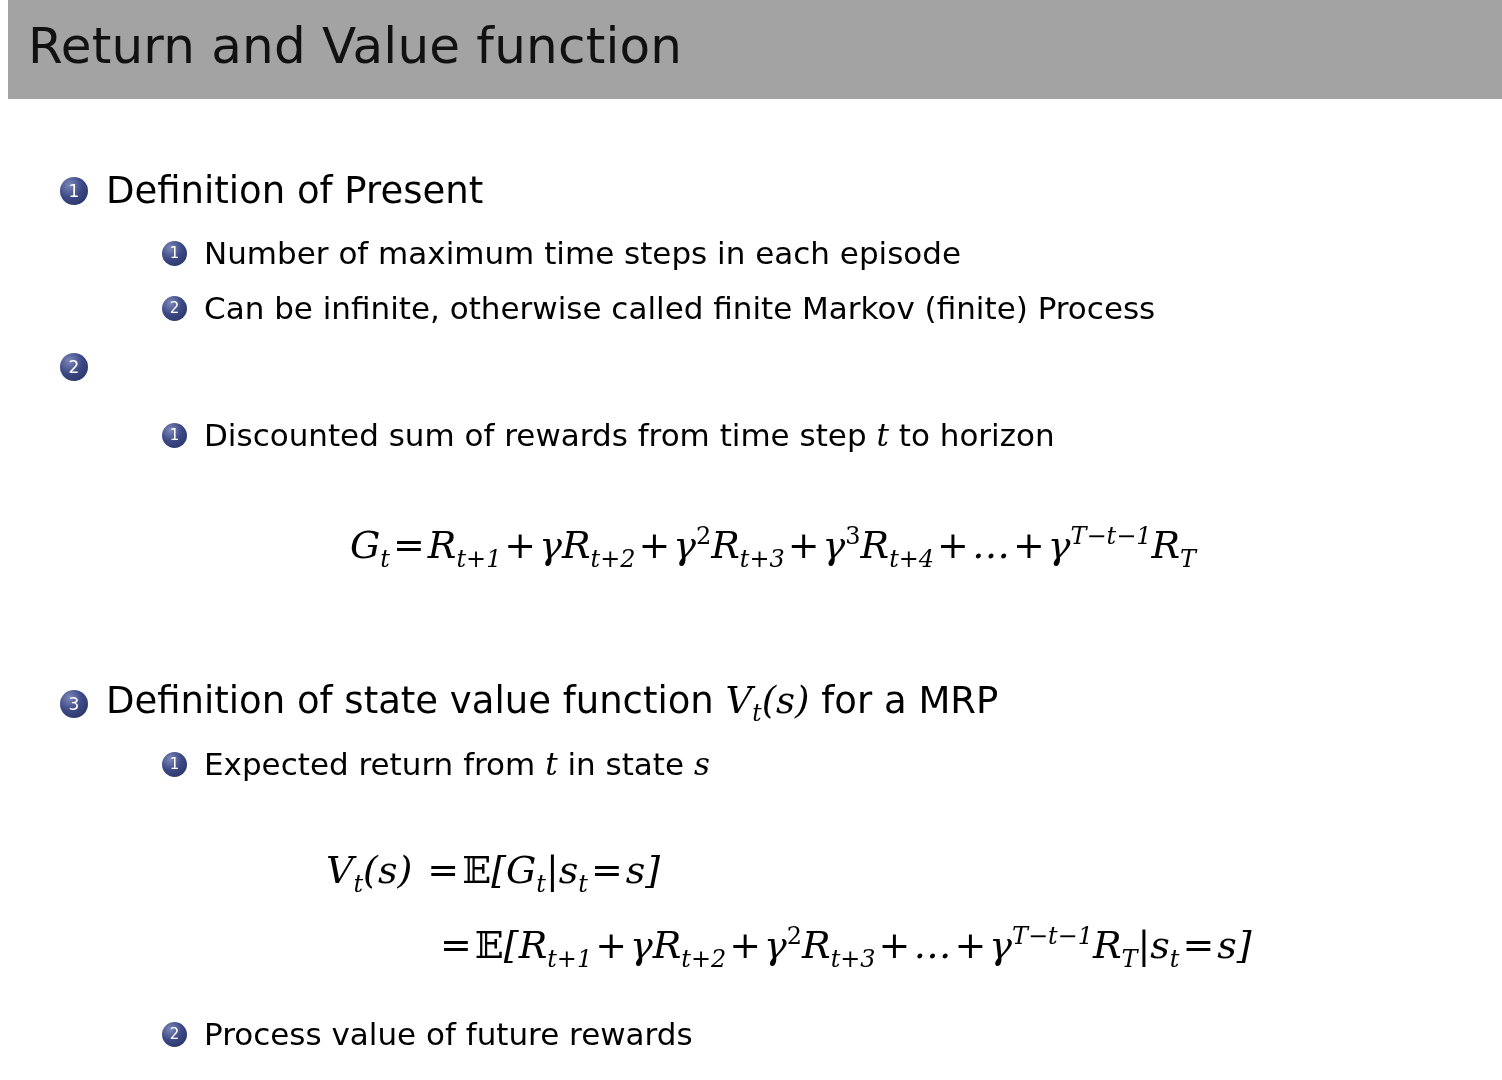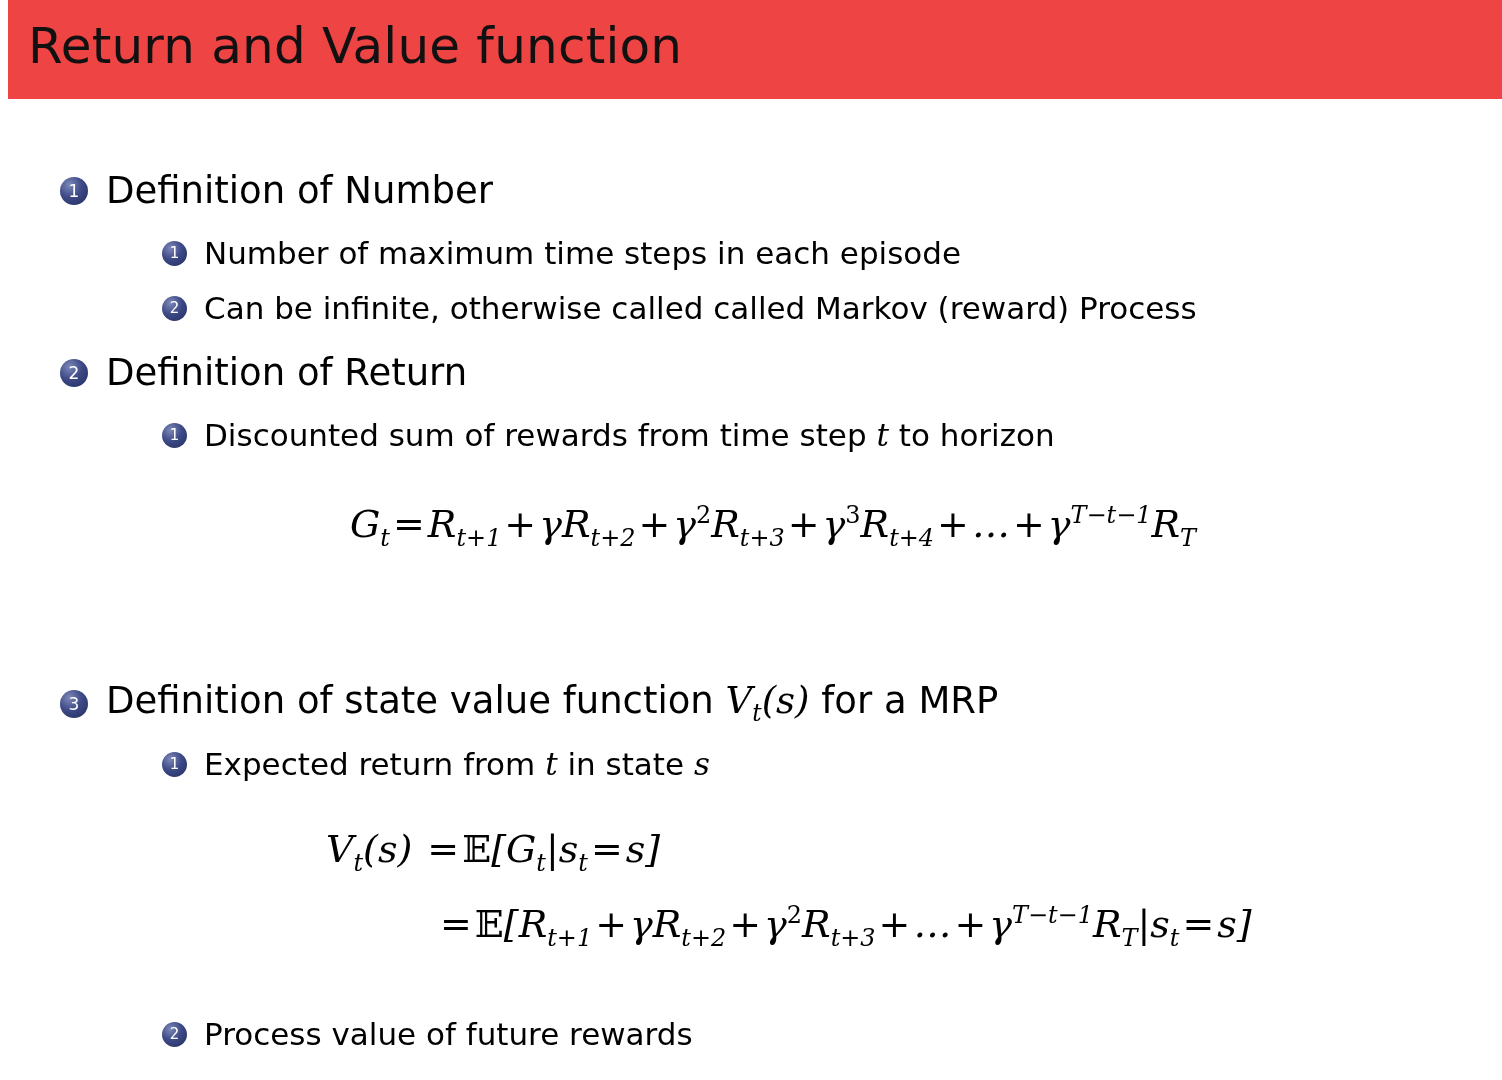--- a/index.html
+++ b/index.html
@@ -15,21 +15,21 @@
     overflow: hidden;
     position: relative;
   }
 
   
   .title-bar {
     position: absolute;
     left: 0; top: 0;
     width: 1502px;
     height: 101px;
-    background: #ef4444;
+    background: #a3a3a3;
     border-bottom: 2px solid #ffffff;
     box-sizing: border-box;
   }
   .title-bar .rule-left {
     position: absolute;
     left: 0; top: 0;
     width: 8px; height: 101px;
     background: #ffffff;
   }
   .slide-title {
@@ -110,20 +110,21 @@
   .blackboard {
     font-style: normal;
     font-family: "DejaVu Serif", serif;
     position: relative;
   }
 
   .eq-block {
     font-family: "DejaVu Serif", serif;
     font-style: italic;
     white-space: nowrap;
+    margin-top: 21px;
   }
   #eq-return {
     position: absolute;
     left: 350px;
     top: 400px;
     font-size: 38px;
   }
   #eq-value-1 {
     position: absolute;
     left: 326px;
@@ -152,36 +153,35 @@
 
 <div class="title-bar">
   <div class="rule-left"></div>
   <div class="slide-title">Return and Value function</div>
 </div>
 
 <div class="content">
 
   <div class="row r1 lvl1">
     <span class="marker">1</span>
-    <span class="txt">Definition of Number</span>
+    <span class="txt">Definition of Present</span>
   </div>
 
   <div class="row r2 lvl2">
     <span class="marker small">1</span>
     <span class="txt">Number of maximum time steps in each episode</span>
   </div>
 
   <div class="row r3 lvl2">
     <span class="marker small">2</span>
-    <span class="txt">Can be infinite, otherwise called called Markov (reward) Process</span>
+    <span class="txt">Can be infinite, otherwise called finite Markov (finite) Process</span>
   </div>
 
   <div class="row r4 lvl1">
     <span class="marker">2</span>
-    <span class="txt">Definition of Return</span>
   </div>
 
   <div class="row r5 lvl2">
     <span class="marker small">1</span>
     <span class="txt">Discounted sum of rewards from time step <span class="math">t</span> to horizon</span>
   </div>
 
   <div class="eq-block" id="eq-return">
     <span class="math" aria-hidden="false">G<sub>t</sub><span class="op">=</span>R<sub>t+1</sub><span class="op">+</span>γR<sub>t+2</sub><span class="op">+</span>γ<sup class="up">2</sup>R<sub>t+3</sub><span class="op">+</span>γ<sup class="up">3</sup>R<sub>t+4</sub><span class="op">+</span>…<span class="op">+</span>γ<sup>T−t−1</sup>R<sub>T</sub></span>
   </div>

